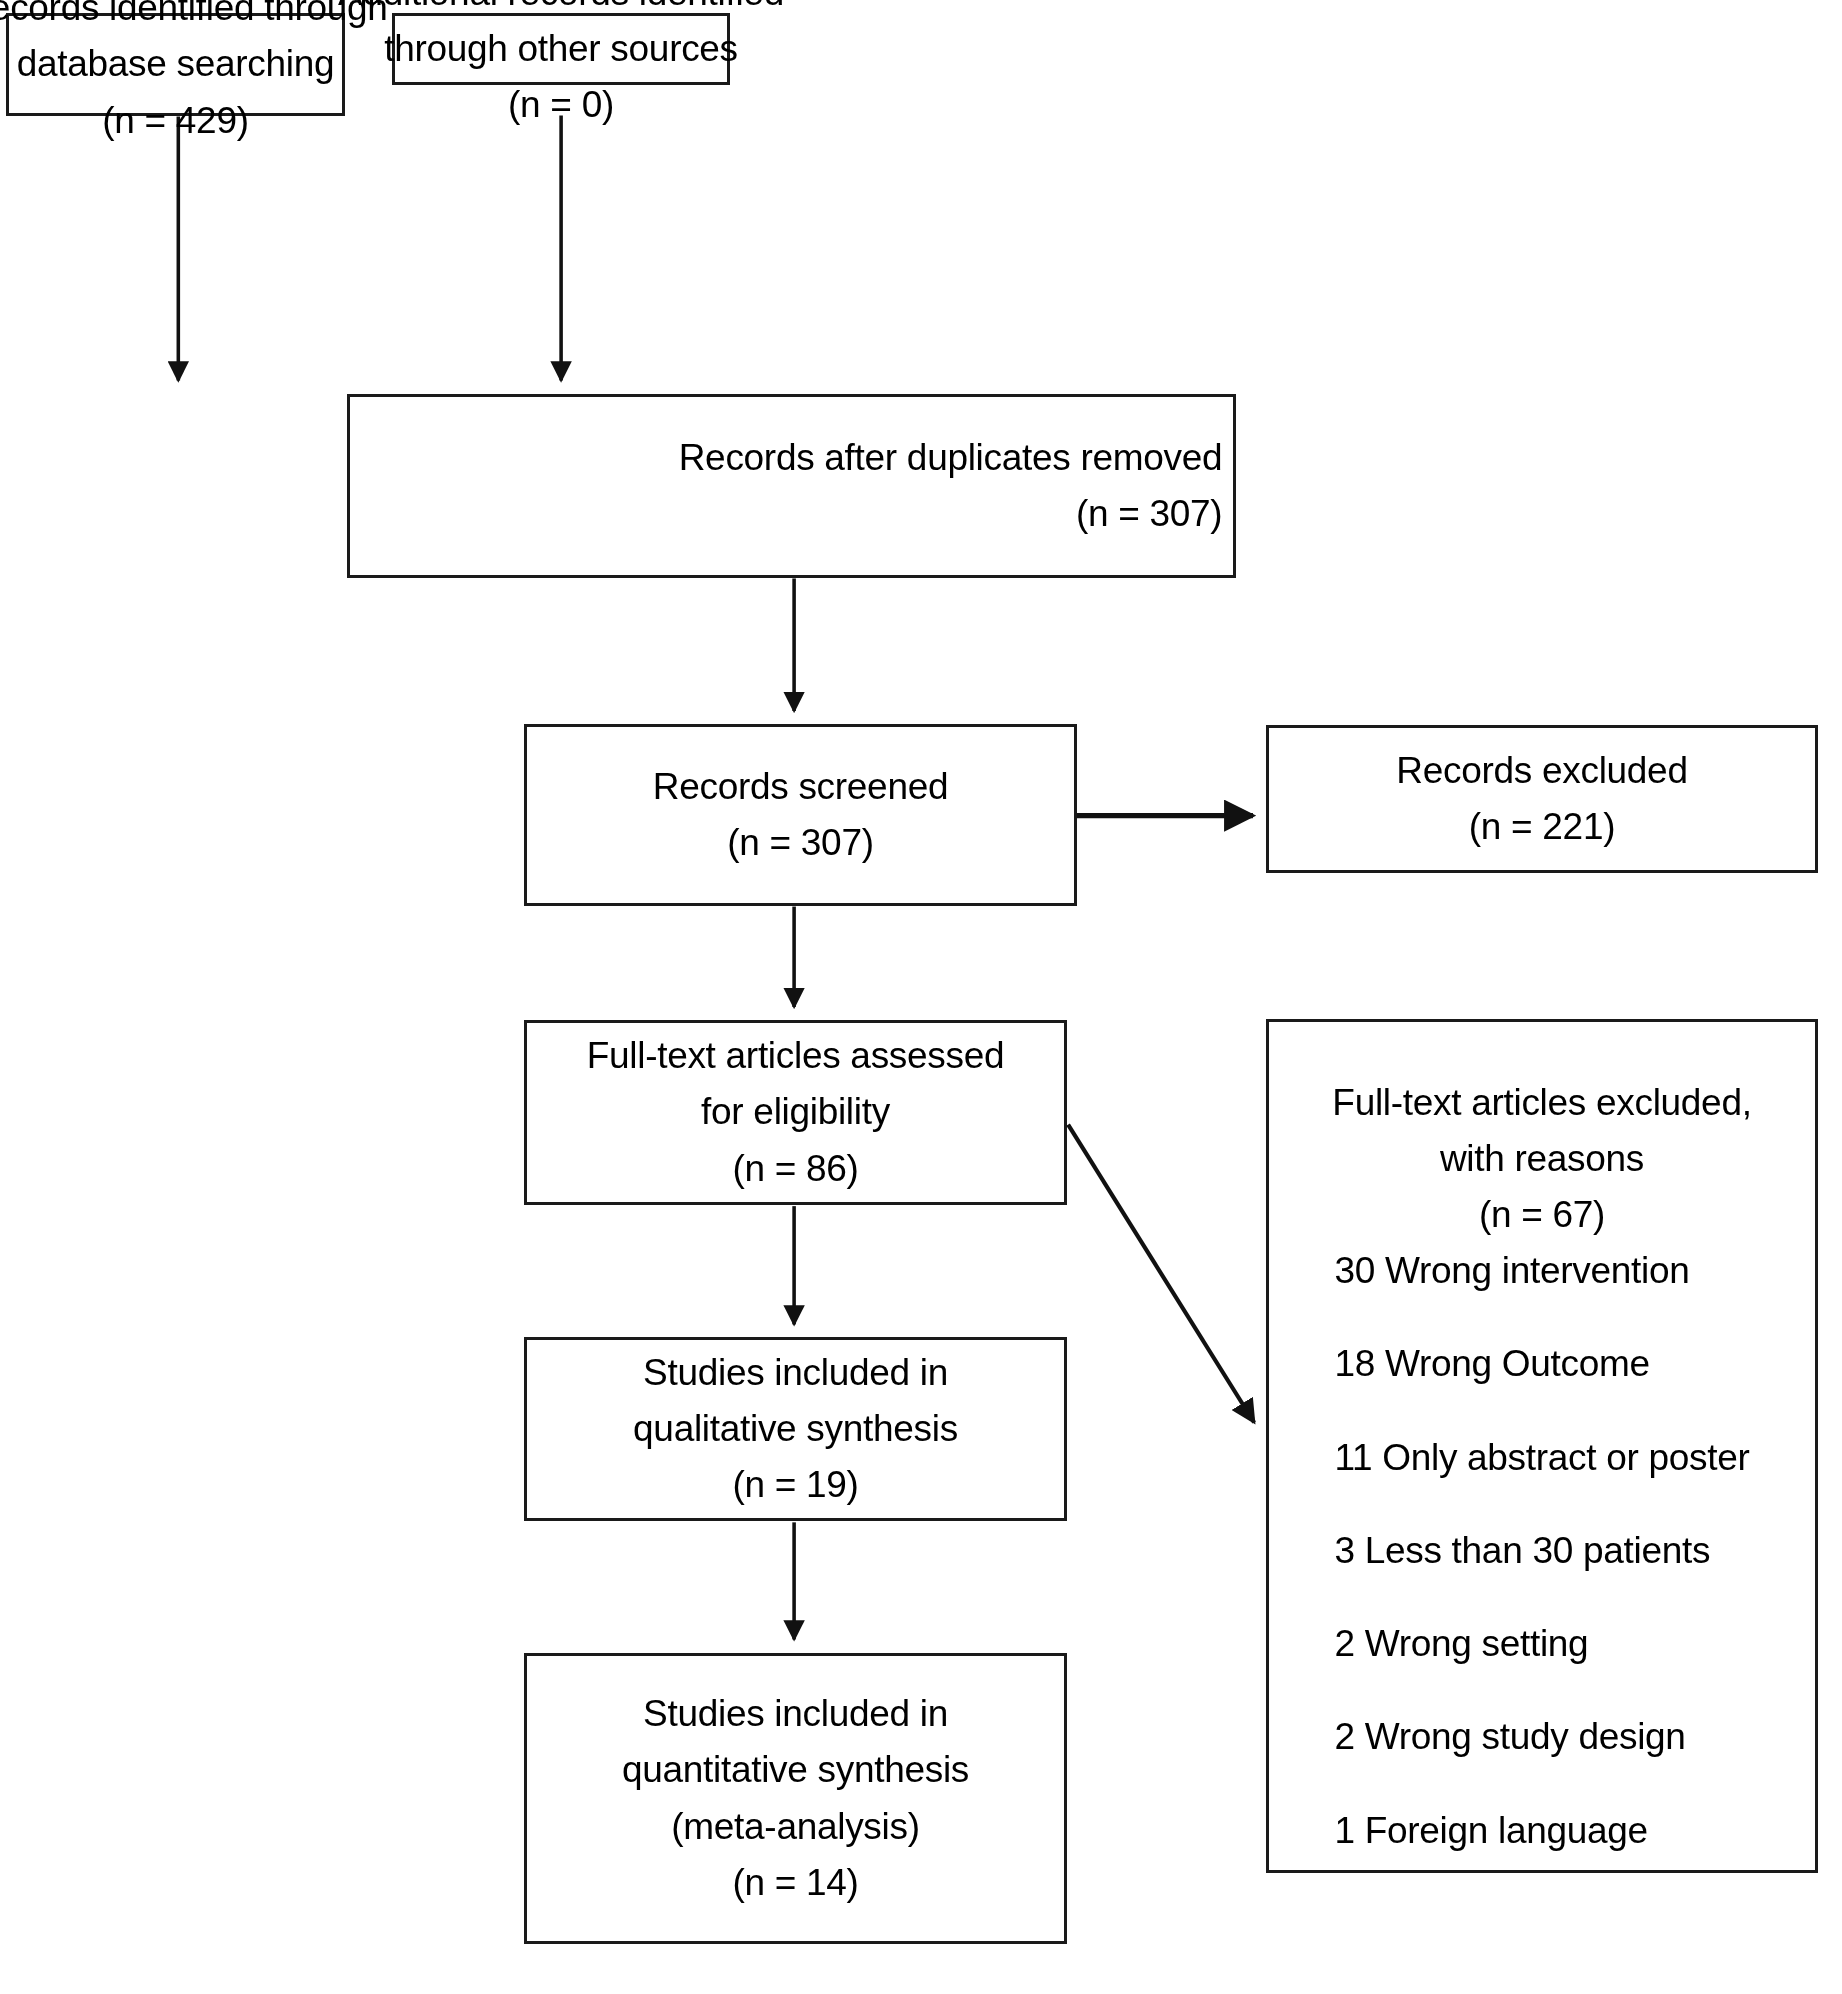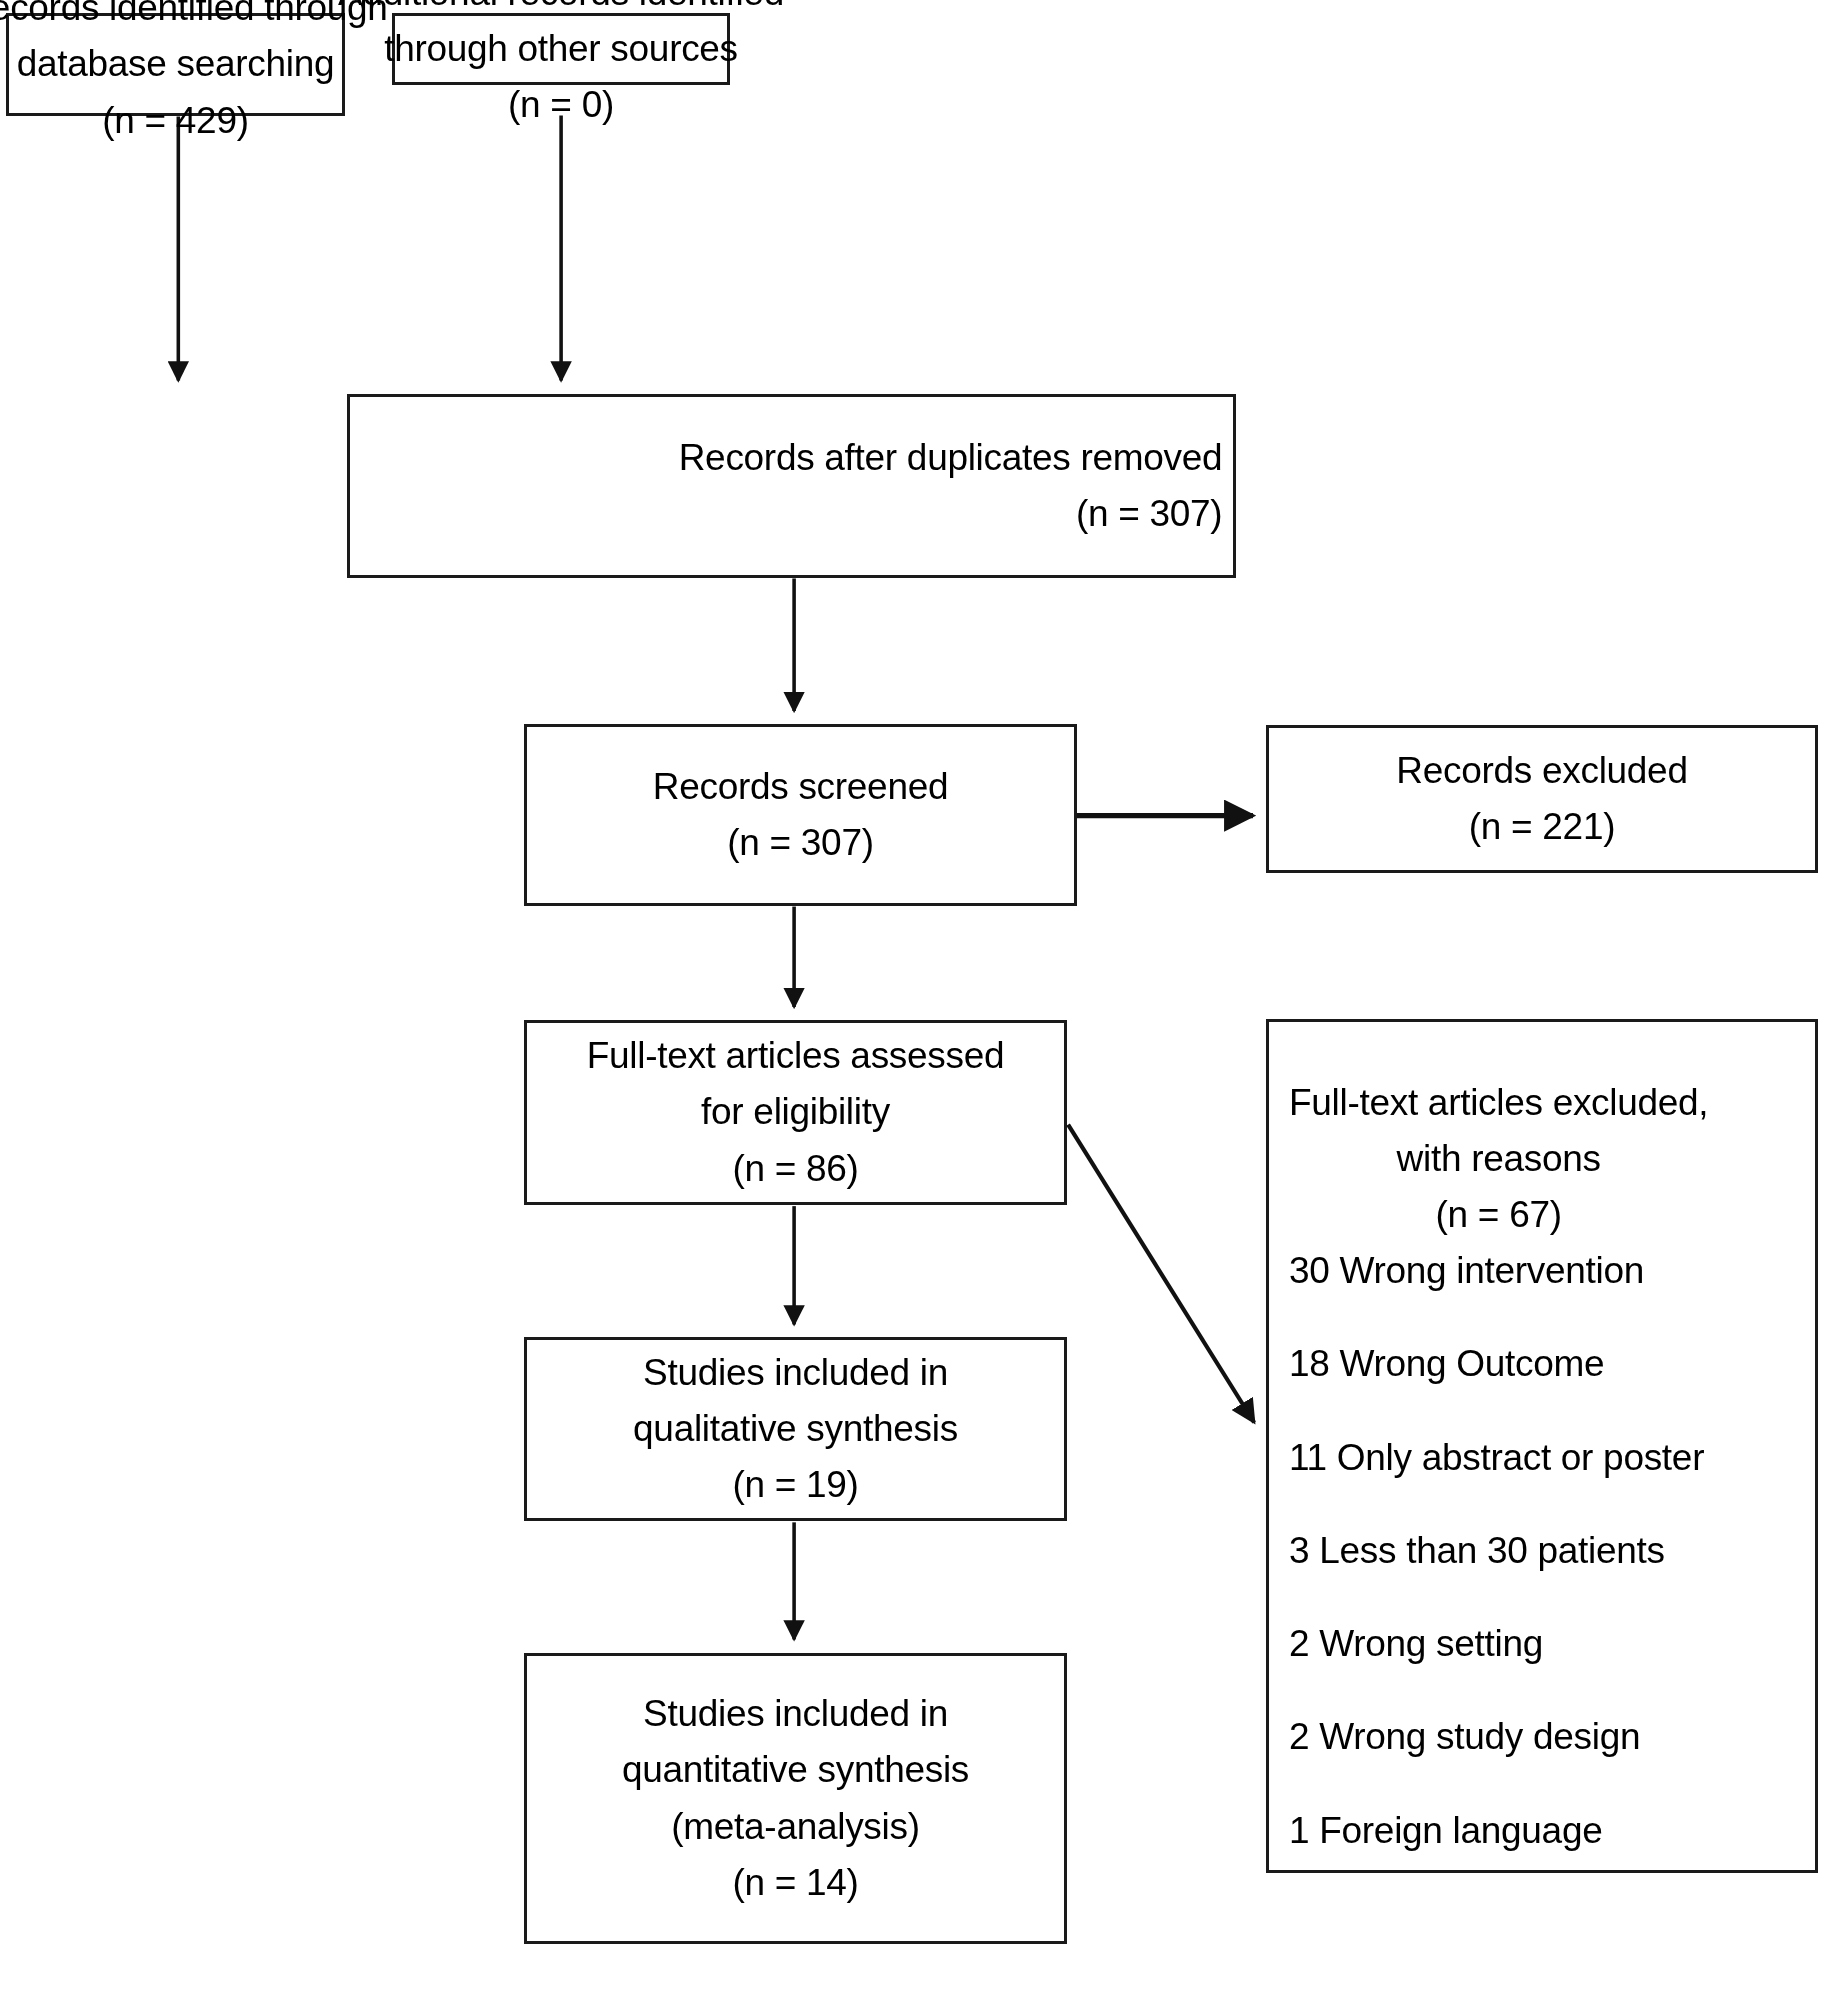--- a/index.html
+++ b/index.html
@@ -28,21 +28,21 @@
     text-align: center;
     color: #000000;
     font-size: 37px;
     line-height: 1.52;
     letter-spacing: -0.3px;
     padding: 4.8px 10.7px;
   }
   .node .ln { display: block; white-space: nowrap; }
   .node.reasons {
     justify-content: flex-start;
-    align-items: flex-start;
+    align-items: center;
     padding: 24px 20px 18px 20px;
   }
   .reasons .head {
     text-align: center;
     margin-top: 28.5px;
   }
   .reasons .reason-list {
     text-align: left;
   }
   .reasons .reason-list .ln {

